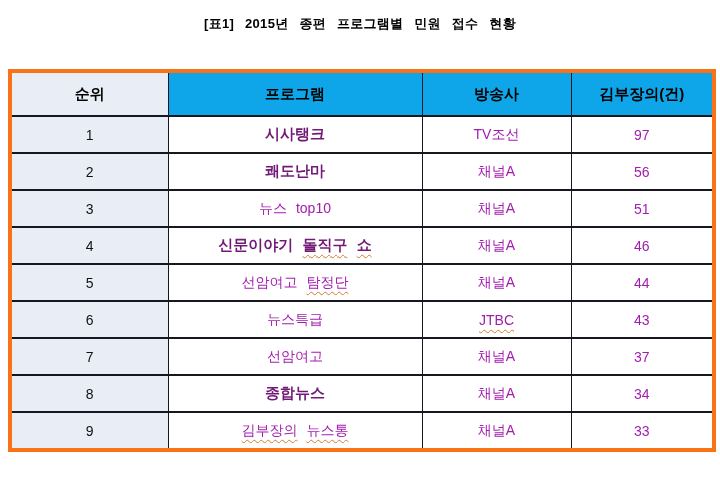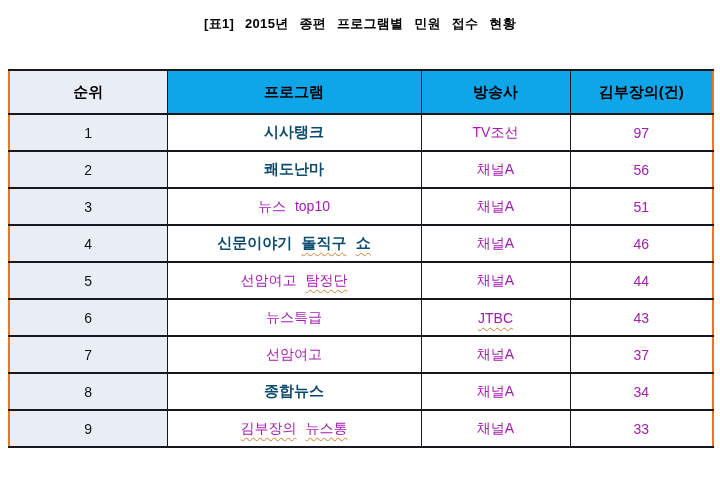--- a/index.html
+++ b/index.html
@@ -21,21 +21,21 @@
     font-weight: bold;
     letter-spacing: 0.3px;
     word-spacing: 7px;
     color: #000000;
   }
   table.complaints {
     border-collapse: collapse;
     table-layout: fixed;
     width: 704px;
     margin: 36px 0 0 8px;
-    border: 2px solid #f97316;
+    border: 4px solid #f97316;
   }
   th, td {
     border-left: 1px solid #17171f;
     border-right: 1px solid #17171f;
     border-top: 2px solid #17171f;
     border-bottom: 2px solid #17171f;
     text-align: center;
     vertical-align: middle;
     padding: 0;
     overflow: hidden;
@@ -59,21 +59,21 @@
   tbody td.rank {
     background: #e9eef6;
     color: #111111;
   }
   tbody td.program {
     word-spacing: 5px;
   }
   tbody tr.bold td.program {
     font-weight: bold;
     font-size: 15px;
-    color: #0c4a6e;
+    color: #701a75;
   }
   .sq {
     text-decoration-line: underline;
     text-decoration-style: wavy;
     text-decoration-color: #cf7d33;
     text-decoration-thickness: 1px;
     text-underline-offset: 4px;
   }
 </style>
 </head>

